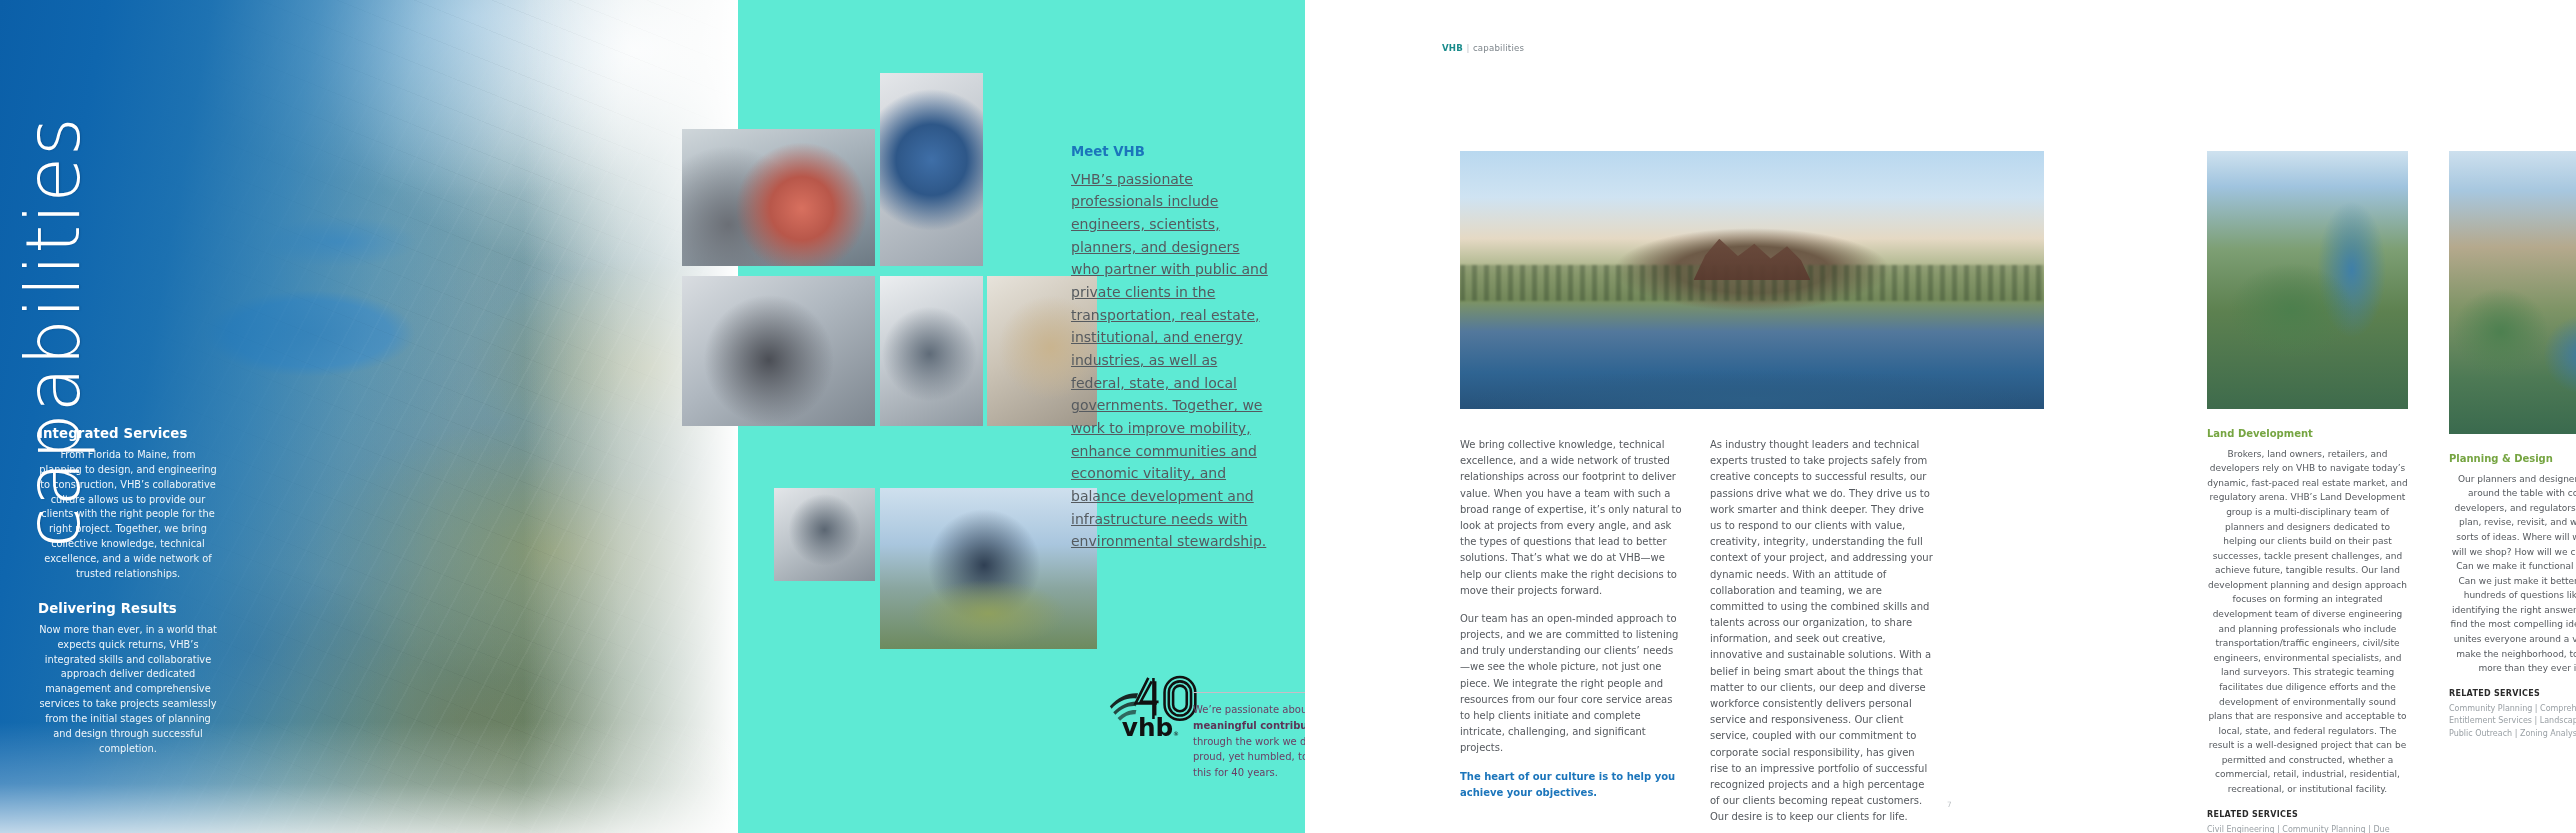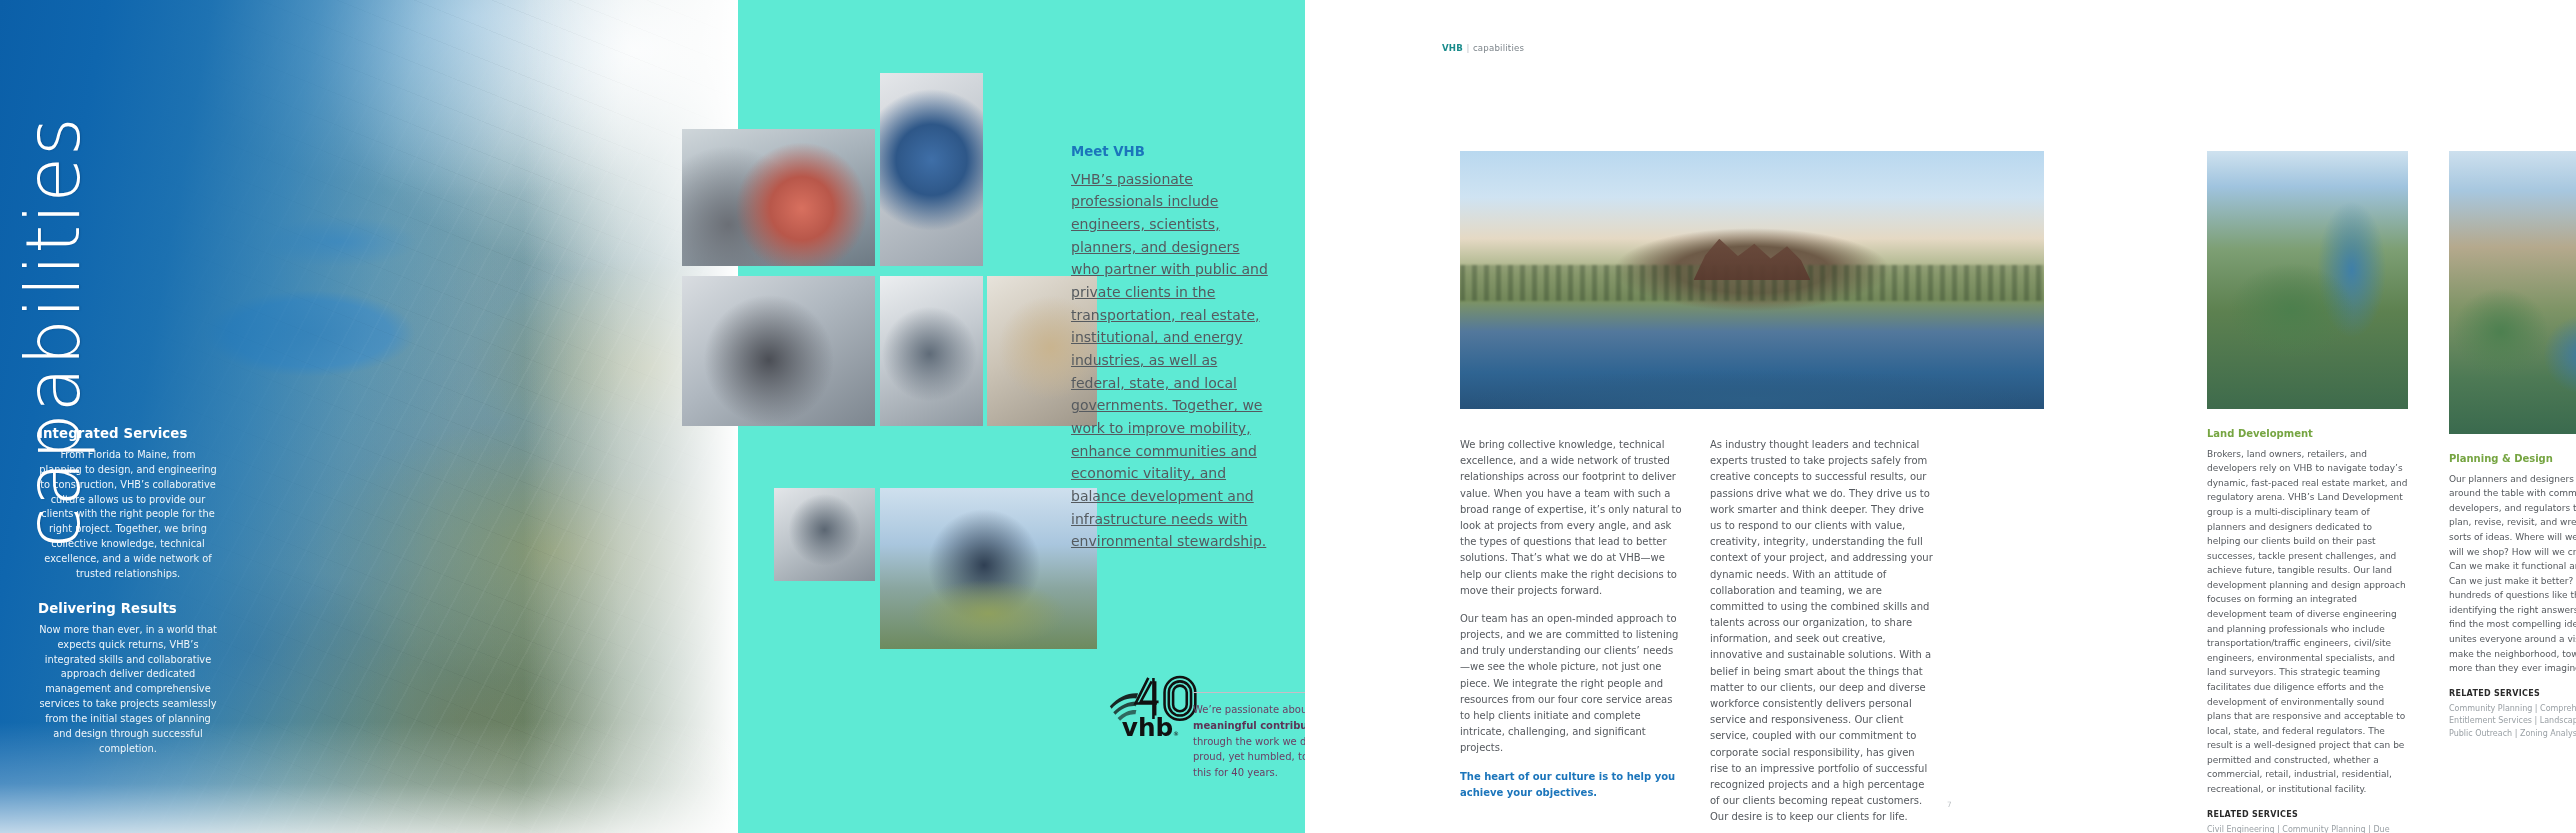--- a/index.html
+++ b/index.html
@@ -162,21 +162,21 @@
       radial-gradient(ellipse 50% 30% at 42% 62%, #4c7f4d 0%, rgba(76,127,77,0) 62%),
       radial-gradient(ellipse 26% 40% at 72% 46%, #3f7fa8 0%, rgba(63,127,168,0) 66%),
       linear-gradient(180deg,#cfe2ef 0%, #9fc3de 14%, #7d9f74 38%, #5d8150 62%, #3e6b4c 100%); }
   .si2 .ph { position:absolute; inset:0; background:
       radial-gradient(ellipse 40% 26% at 26% 64%, #4d8050 0%, rgba(77,128,80,0) 60%),
       radial-gradient(ellipse 32% 22% at 68% 72%, #3d79a5 0%, rgba(61,121,165,0) 64%),
       linear-gradient(180deg,#cde0ee 0%, #a7c7df 14%, #b5a98d 34%, #7e9466 56%, #4e7a55 80%, #3a6a4e 100%); }
 
   .svc { position:absolute; font-family:"DejaVu Sans", sans-serif; }
   .svc-h { color:#76a542; font-weight:700; font-size:10px; margin-bottom:7.7px; }
-  .svc-p { color:#55595e; font-size:9px; line-height:1.62; }
+  .svc-p { color:#55595e; font-size:9px; line-height:1.62;text-align:center; }
   .rel-h { color:#2b2b2b; font-weight:700; font-size:8px; letter-spacing:0.3px; margin-top:13.7px; margin-bottom:4.3px; }
   .rel-p { color:#9aa0a5; font-size:8px; line-height:1.55; }
 
   .s1 { left: 902px; top: 428px; width: 201px; }
   .s2 { left: 1144px; top: 453px; width: 199px; }
 
   .page-num { position:absolute; left: 642px; top: 800px; font-size:7.3px; color:#b9bec2;
               font-family:"DejaVu Sans", sans-serif; }
 </style>
 </head>

